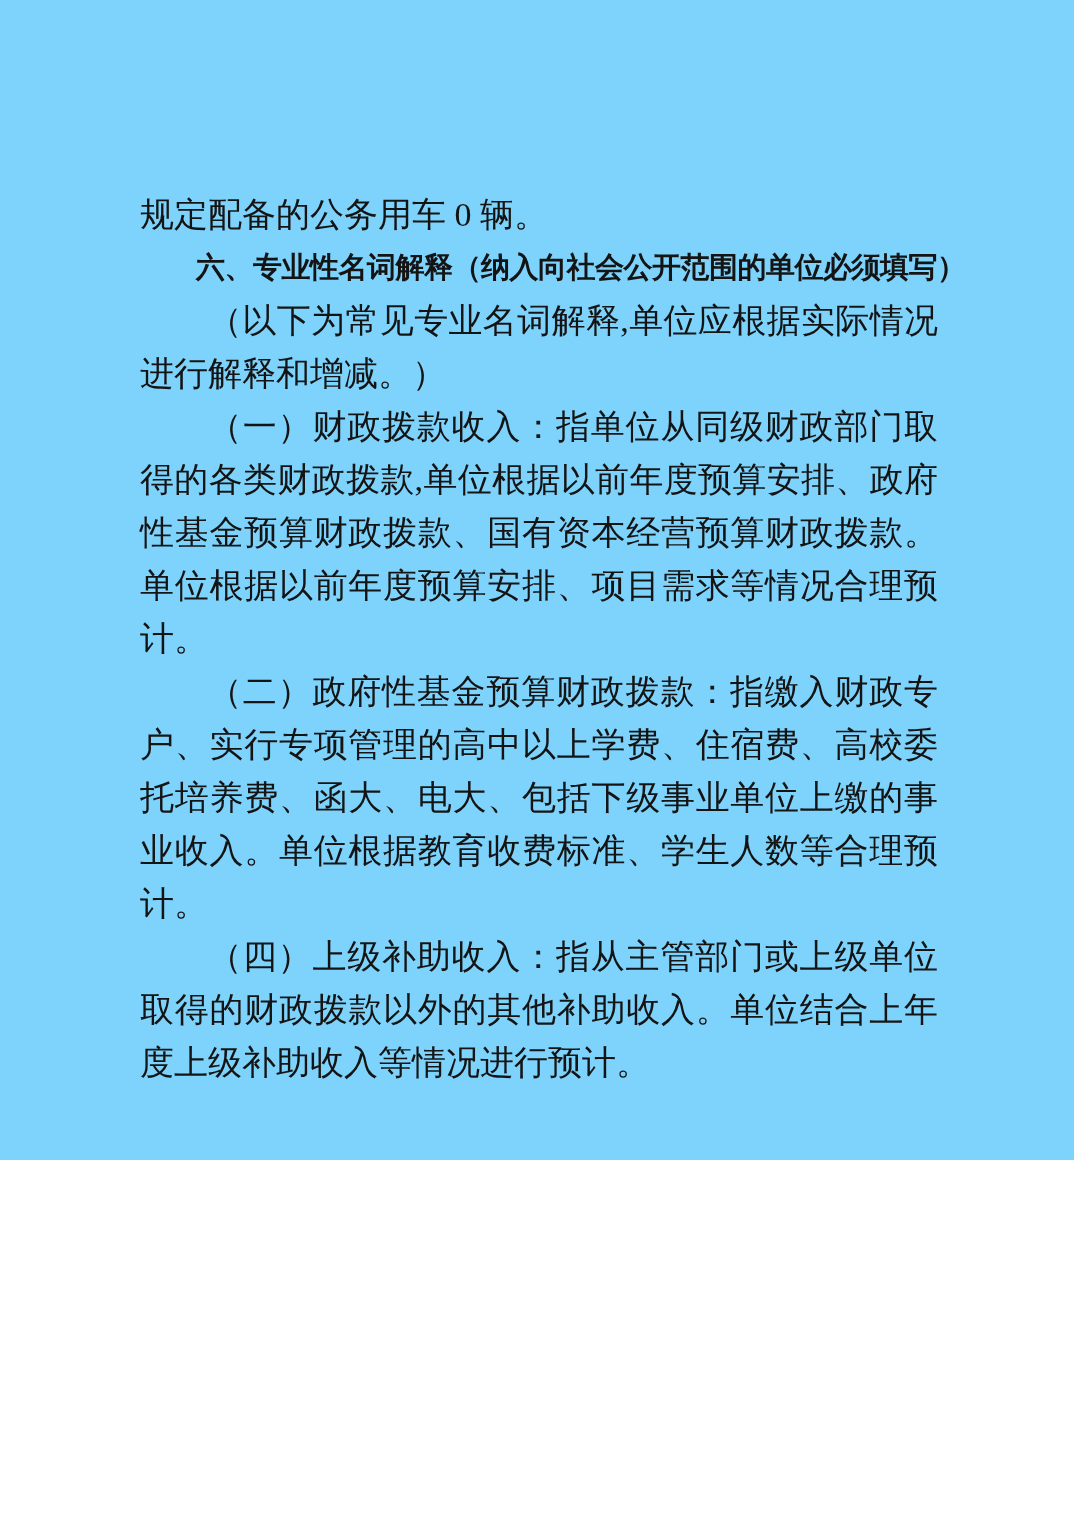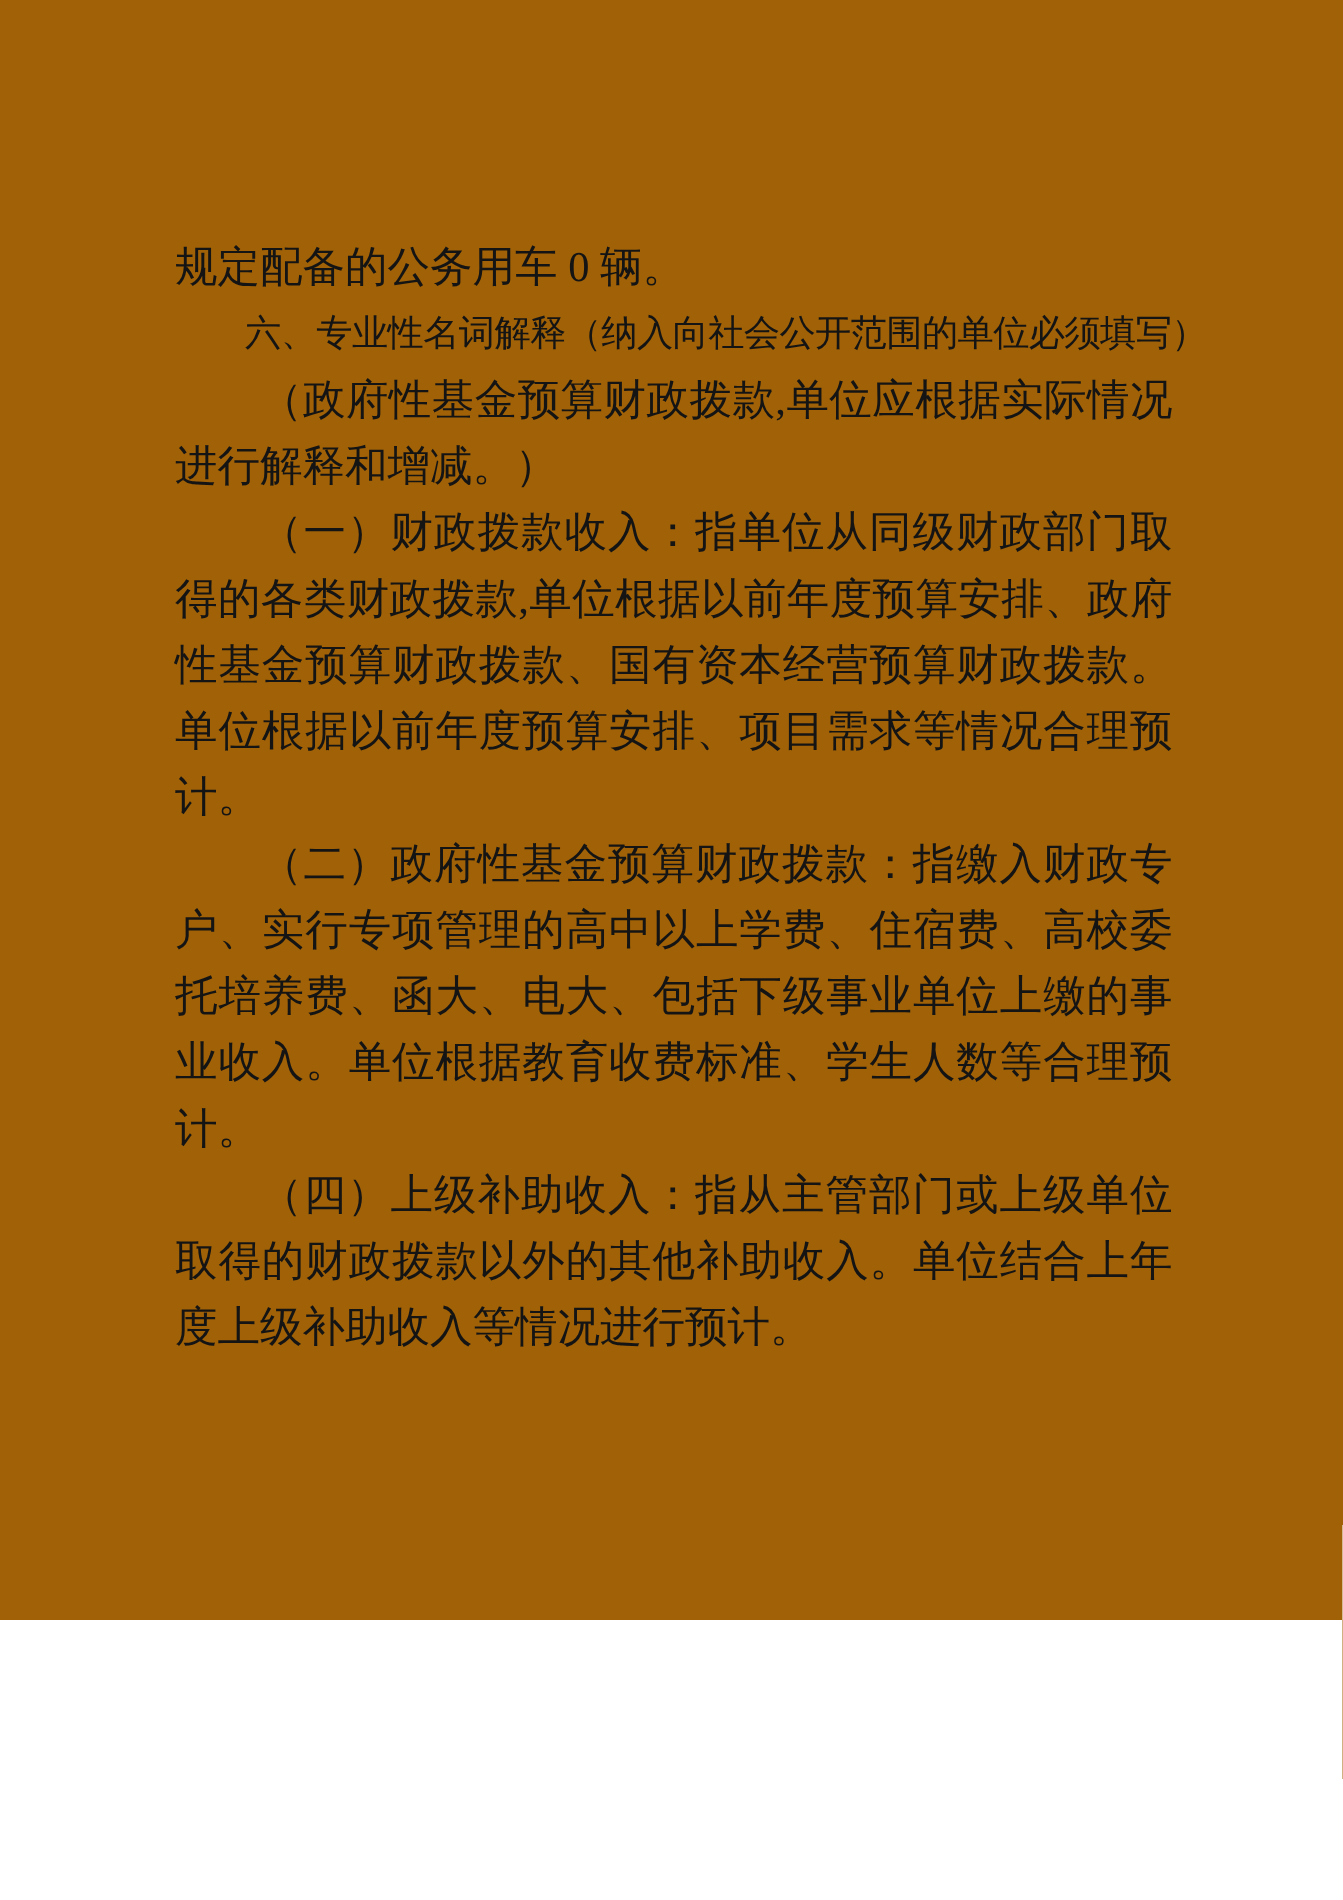--- a/index.html
+++ b/index.html
@@ -3,22 +3,22 @@
 <meta charset="utf-8">
 <style>
   html, body {
     margin: 0;
     padding: 0;
     background: #ffffff;
   }
   .page {
     position: relative;
     width: 1074px;
-    height: 1296px;
-    background: #a16207;
+    height: 1160px;
+    background: #7dd3fc;
     overflow: hidden;
     font-family: "Liberation Serif", "DejaVu Serif", serif;
     color: #141414;
   }
   .content {
     position: absolute;
     left: 140px;
     top: 188px;
     width: 798px;
     font-size: 34px;
@@ -28,21 +28,21 @@
   .content p {
     margin: 0;
     padding: 0;
     text-indent: 2em;
   }
   .content p.no-indent {
     text-indent: 0;
   }
   .section-heading {
     font-family: "Liberation Sans", "DejaVu Sans", sans-serif;
-    font-weight: normal;
+    font-weight: bold;
     font-size: 29px;
     letter-spacing: -0.5px;
     white-space: nowrap;
     text-indent: 56px !important;
     line-height: 53px;
   }
   .term {
     font-weight: normal;
   }
   .page-footer {
@@ -59,21 +59,21 @@
 <body>
 
 <div class="page">
 
   <div class="content">
 
     <p class="no-indent">规定配备的公务用车 0 辆。</p>
 
     <p class="section-heading">六、专业性名词解释（纳入向社会公开范围的单位必须填写）</p>
 
-    <p>（政府性基金预算财政拨款,单位应根据实际情况进行解释和增减。）</p>
+    <p>（以下为常见专业名词解释,单位应根据实际情况进行解释和增减。）</p>
 
     <p><span class="term">（一）财政拨款收入：</span><span>指单位从同级财政部门取得的各类财政拨款,单位根据以前年度预算安排、政府性基金预算财政拨款、国有资本经营预算财政拨款。单位根据以前年度预算安排、项目需求等情况合理预计。</span></p>
 
     <p><span class="term">（二）政府性基金预算财政拨款：</span><span>指缴入财政专户、实行专项管理的高中以上学费、住宿费、高校委托培养费、函大、电大、包括下级事业单位上缴的事业收入。单位根据教育收费标准、学生人数等合理预计。</span></p>
 
 
     <p><span class="term">（四）上级补助收入：</span><span>指从主管部门或上级单位取得的财政拨款以外的其他补助收入。单位结合上年度上级补助收入等情况进行预计。</span></p>
 
 
   </div>

